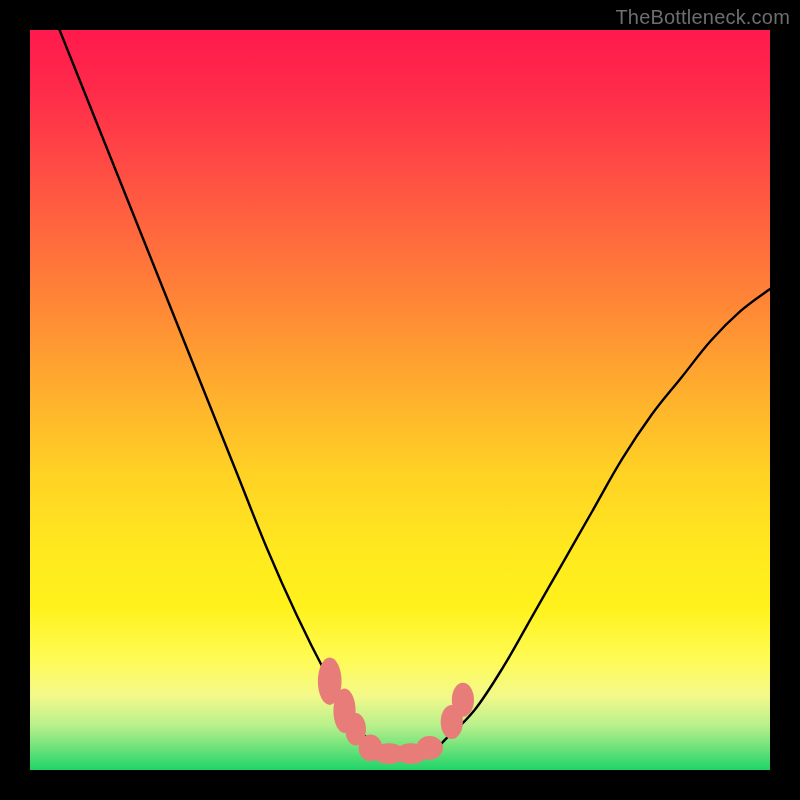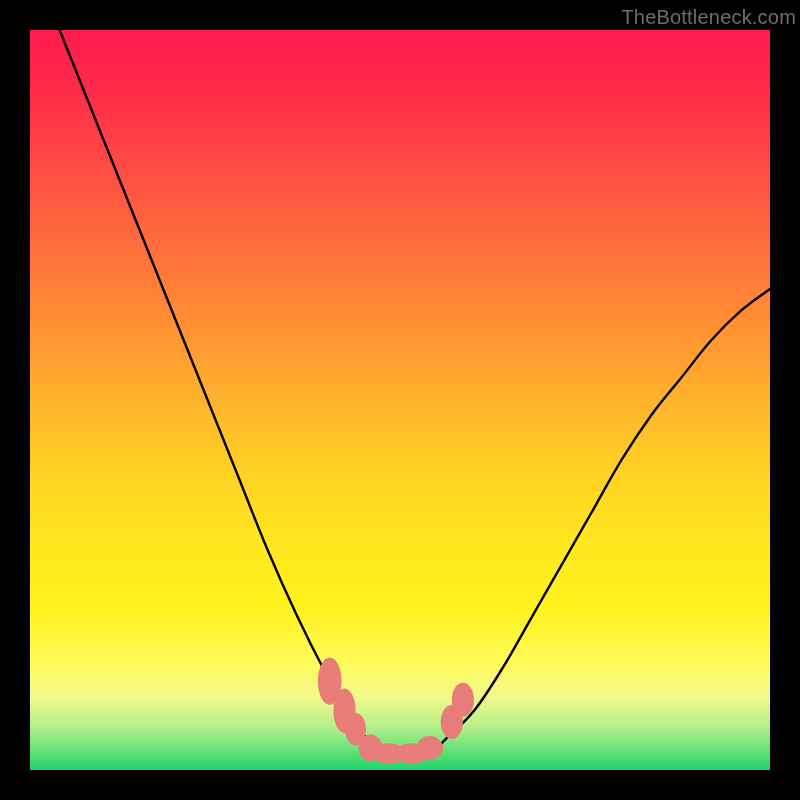--- a/index.html
+++ b/index.html
@@ -37,21 +37,21 @@
       #fffb55 85%,
       #f3f98a 90%,
       #b8f08c 94%,
       #6ee27a 97%,
       #1fd46a 100%
     );
   }
   .watermark {
     position: absolute;
     top: 6px;
-    right: 4px;
+    right: 10px;
     color: #6e6e6e;
     font-size: 20px;
     letter-spacing: 0.2px;
     font-weight: 500;
     z-index: 5;
   }
   svg.curve {
     position: absolute;
     left: 0;
     top: 0;

